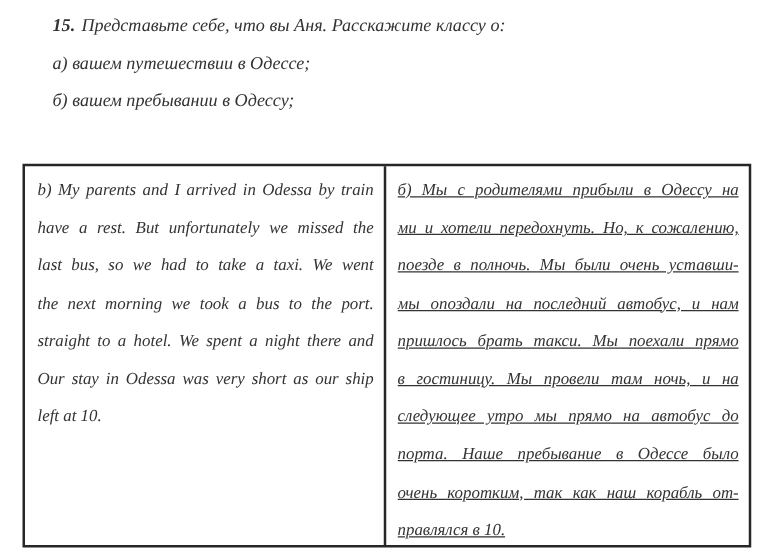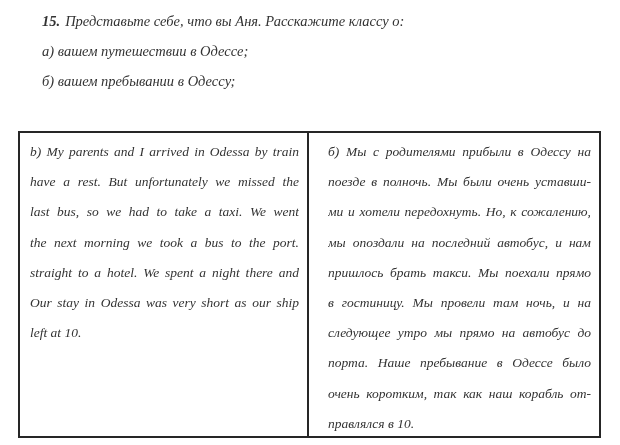--- a/index.html
+++ b/index.html
@@ -26,21 +26,21 @@
     display:flex;
     background:#ffffff;
     justify-content:space-between;
   }
   .cell {
     box-sizing:border-box;
     padding:4px 8px 0 10px;
     overflow:hidden;
   }
   .cell-left  { width:289px; border-right:2px solid #262626; }
-  .cell-right { flex:1; padding-left:19px; }
+  .cell-right { flex:1; padding-left:9px;text-decoration:underline; }
 
   .line {
     font-size:13.5px;
     line-height:30.2px;
     height:30.2px;
     overflow:hidden;
   }
   .just { text-align:justify; text-align-last:justify; }
   .last { text-align:left; }
 </style>
@@ -64,22 +64,22 @@
       <div class="line just">have a rest. But unfortunately we missed the</div>
       <div class="line just">last bus, so we had to take a taxi. We went</div>
       <div class="line just">the next morning we took a bus to the port.</div>
       <div class="line just">straight to a hotel. We spent a night there and</div>
       <div class="line just">Our stay in Odessa was very short as our ship</div>
       <div class="line last">left at 10.</div>
     </div>
 
     <div class="cell cell-right" lang="ru">
       <div class="line just">б) Мы с родителями прибыли в Одессу на</div>
+      <div class="line just">ми и хотели передохнуть. Но, к сожалению,</div>
       <div class="line just">поезде в полночь. Мы были очень уставши-</div>
-      <div class="line just">ми и хотели передохнуть. Но, к сожалению,</div>
       <div class="line just">мы опоздали на последний автобус, и нам</div>
       <div class="line just">пришлось брать такси. Мы поехали прямо</div>
       <div class="line just">в гостиницу. Мы провели там ночь, и на</div>
       <div class="line just">следующее утро мы прямо на автобус до</div>
       <div class="line just">порта. Наше пребывание в Одессе было</div>
       <div class="line just">очень коротким, так как наш корабль от-</div>
       <div class="line last">правлялся в 10.</div>
     </div>
 
   </div>

